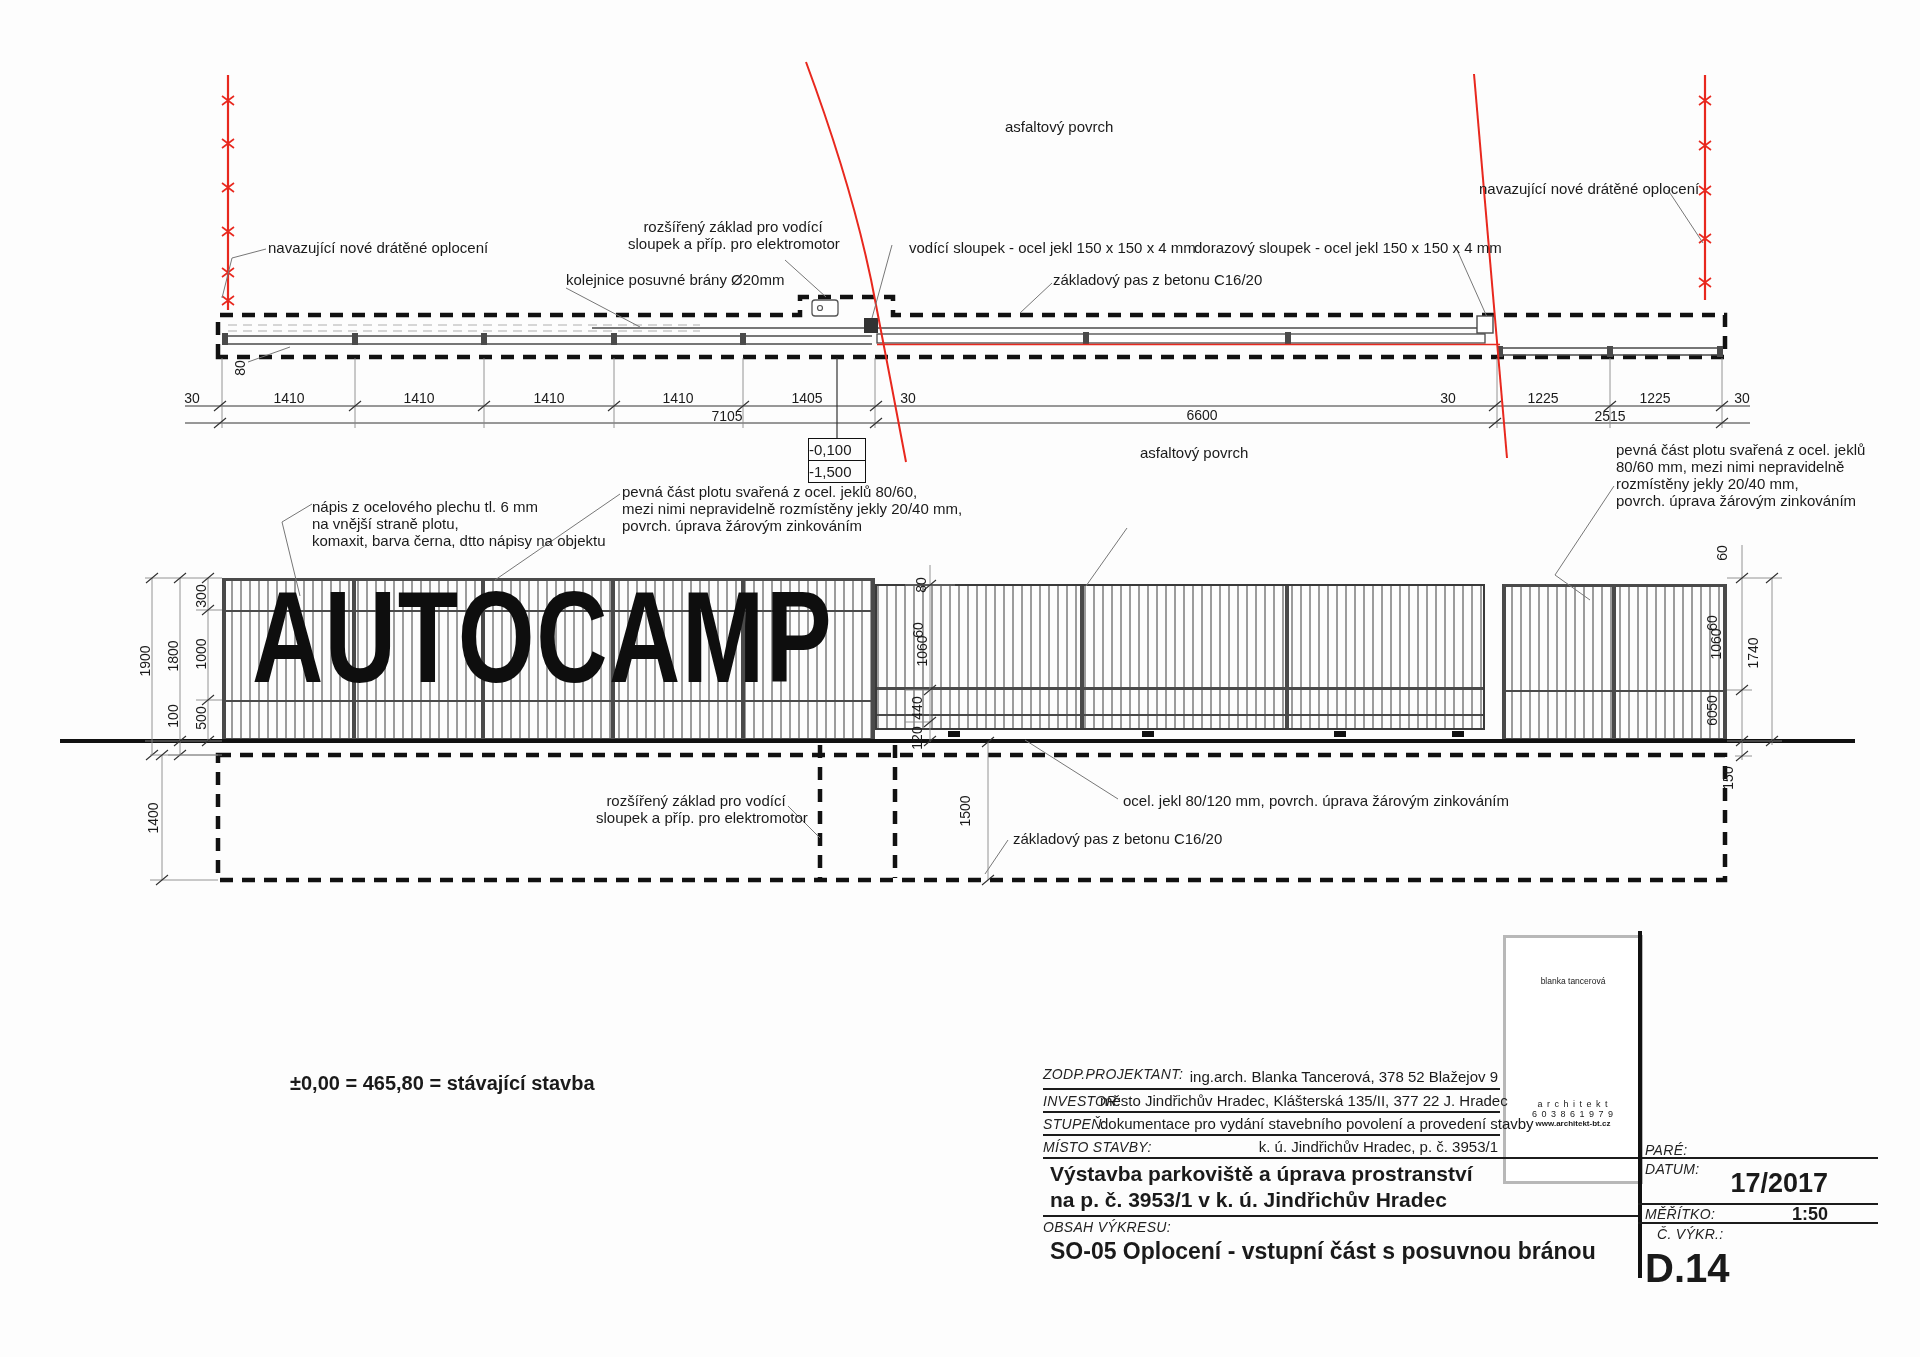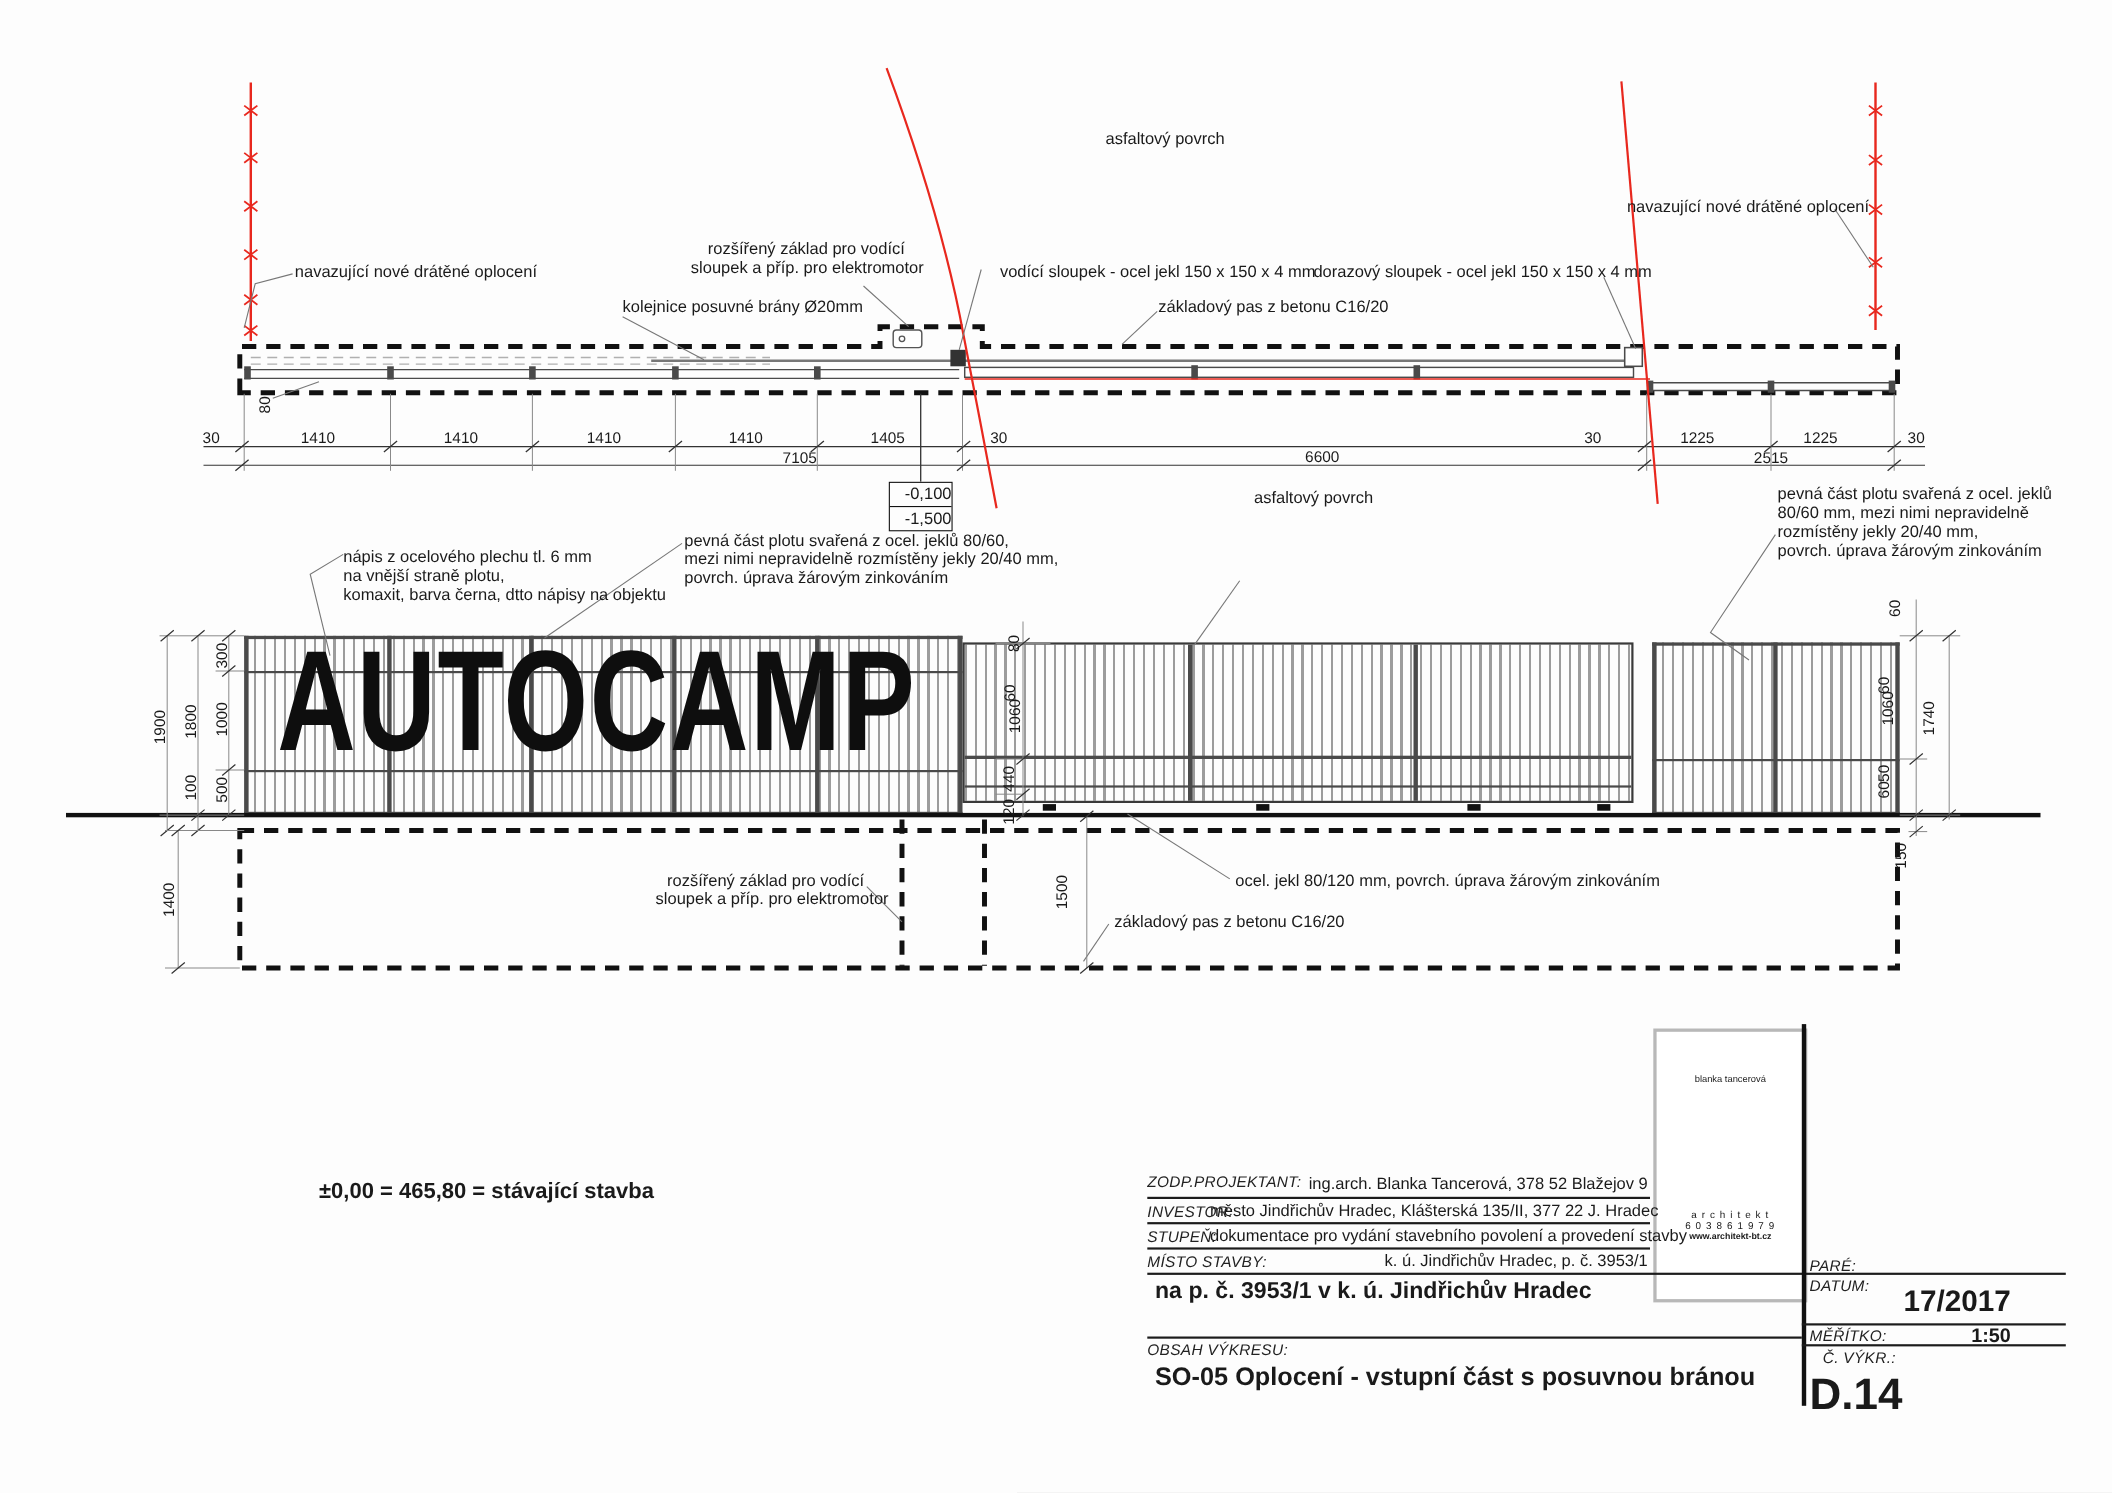--- a/index.html
+++ b/index.html
@@ -9,21 +9,21 @@
   .c{text-align:center;}
   .d{position:absolute;font-size:14px;width:64px;margin-left:-32px;text-align:center;white-space:nowrap;z-index:6;}
   .rot{transform:rotate(-90deg);transform-origin:center;}
   .overlay{position:absolute;left:0;top:0;z-index:4;}
   .panel{position:absolute;z-index:2;background:repeating-linear-gradient(90deg,#9c9c9c 0 2px,transparent 2px 9px);}
   .rail{position:absolute;left:0;right:0;background:#4a4a4a;}
   .post{position:absolute;top:0;bottom:0;width:4px;background:#4a4a4a;}
   .sign{position:absolute;left:252px;top:572px;z-index:3;font-size:130px;font-weight:bold;
         letter-spacing:2px;line-height:130px;color:#0e0e0e;transform:scaleX(0.76);transform-origin:left top;}
   .lvlbox{position:absolute;left:808px;top:438px;z-index:6;border:1.5px solid #111;background:#fdfdfd;}
-  .lvlbox div{width:56px;height:21px;line-height:21px;text-align:right;font-size:15px;}
+  .lvlbox div{width:56px;height:21px;line-height:21px;text-align:left;font-size:15px;}
   .lvlbox div:first-child{border-bottom:1.5px solid #111;}
   .hl{position:absolute;height:1.6px;background:#1c1c1c;z-index:6;}
   .vl{position:absolute;width:3.5px;background:#111;z-index:6;}
   .tb-lab{position:absolute;font-size:14px;letter-spacing:.3px;color:#222;z-index:7;white-space:nowrap;font-style:italic;}
   .tb-val{position:absolute;font-size:15px;text-align:right;white-space:nowrap;z-index:7;}
   .tb-big{position:absolute;font-weight:bold;white-space:nowrap;z-index:7;}
   .stamp{position:absolute;left:1503px;top:935px;width:134px;height:243px;border:3px solid #b8b8b8;
          background:#fff;z-index:5;text-align:center;}
   .ground{position:absolute;left:60px;top:739px;width:1795px;height:4px;background:#111;z-index:3;}
   .wheel{position:absolute;width:12px;height:6px;background:#111;z-index:3;}
@@ -288,20 +288,21 @@
 
   <div class="tb-lab" style="left:1043px;top:1116px;">STUPEŇ:</div>
   <div class="tb-val" style="left:1100px;top:1115px;width:398px;">dokumentace pro vydání stavebního povolení a provedení stavby</div>
   <div class="hl" style="left:1043px;top:1134px;width:457px;"></div>
 
   <div class="tb-lab" style="left:1043px;top:1139px;">MÍSTO STAVBY:</div>
   <div class="tb-val" style="left:1100px;top:1138px;width:398px;">k. ú. Jindřichův Hradec, p. č. 3953/1</div>
   <div class="hl" style="left:1043px;top:1157px;width:835px;"></div>
 
   <div class="tb-big" style="left:1050px;top:1161px;font-size:21px;line-height:26px;">
+    <div>Výstavba parkoviště a úprava prostranství</div>
     <div>na p. č. 3953/1 v k. ú. Jindřichův Hradec</div>
   </div>
   <div class="hl" style="left:1043px;top:1215px;width:595px;"></div>
 
   <div class="tb-lab" style="left:1043px;top:1219px;">OBSAH VÝKRESU:</div>
   <div class="tb-big" style="left:1050px;top:1238px;font-size:23px;">SO-05 Oplocení - vstupní část s posuvnou bránou</div>
 
   <div class="vl" style="left:1638px;top:931px;height:347px;"></div>
   <div class="tb-lab" style="left:1645px;top:1142px;">PARÉ:</div>
   <div class="hl" style="left:1638px;top:1203px;width:240px;"></div>

